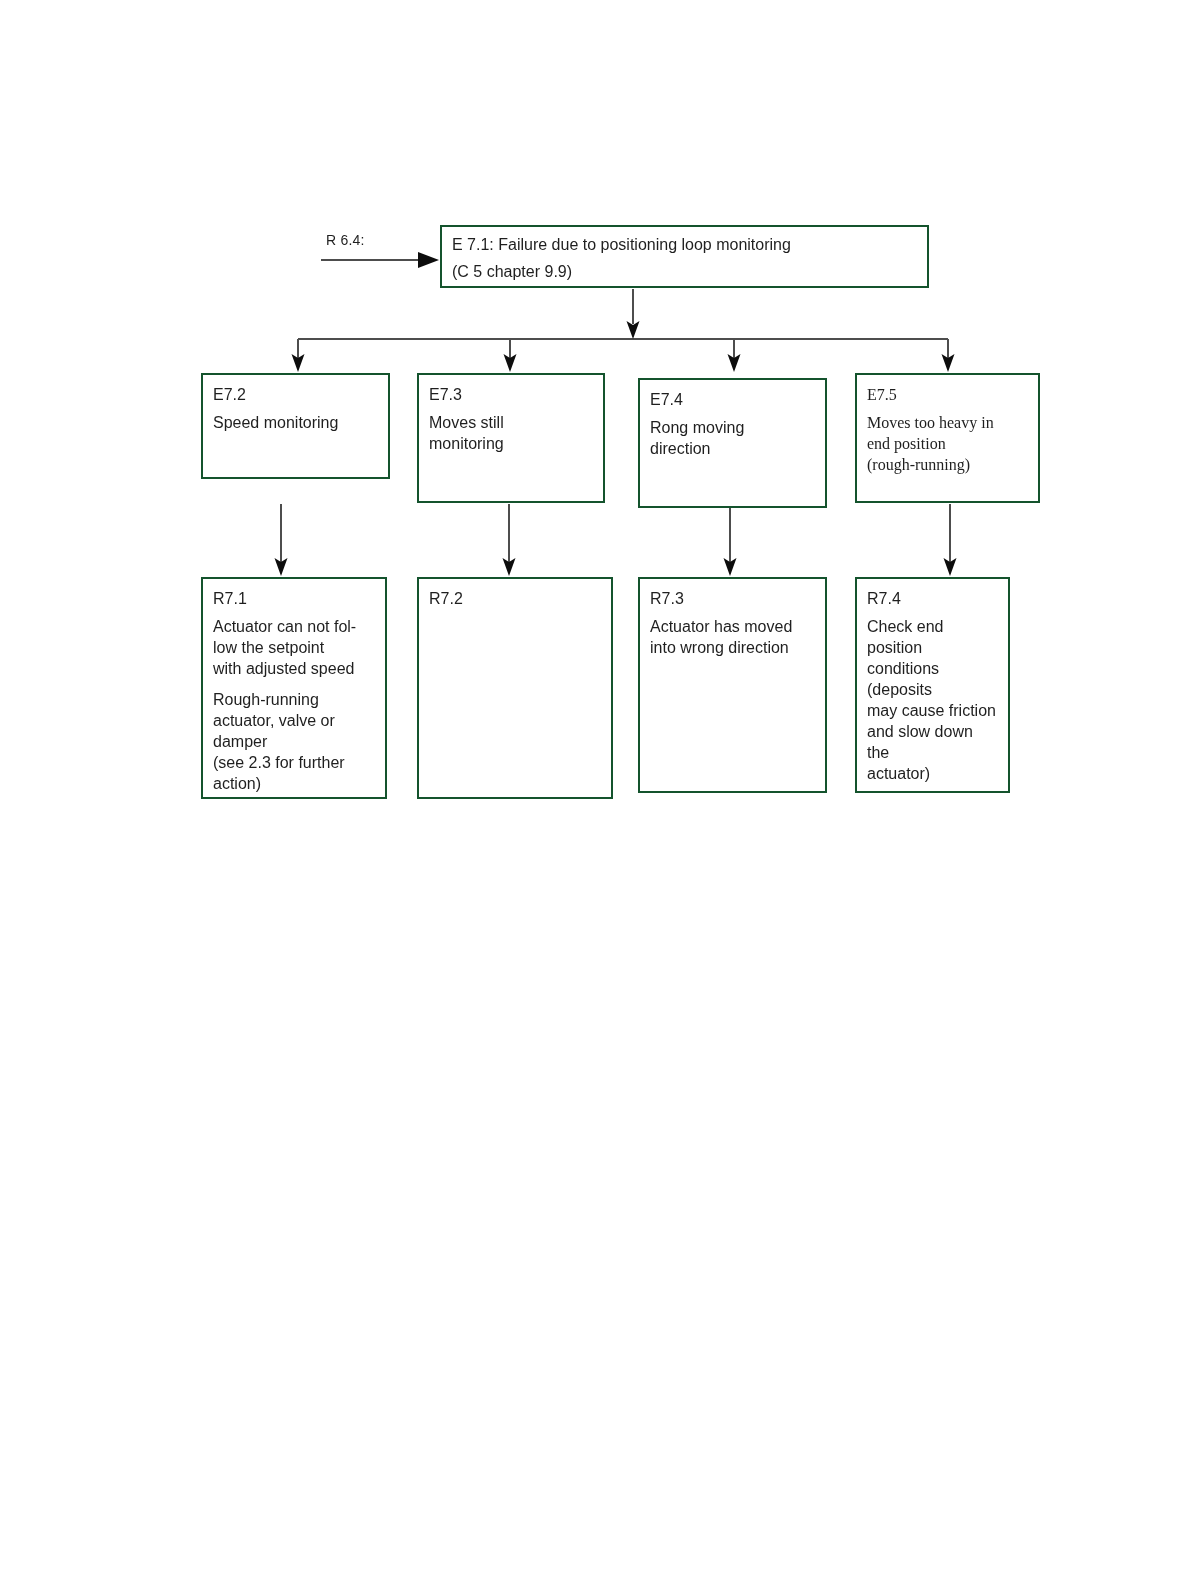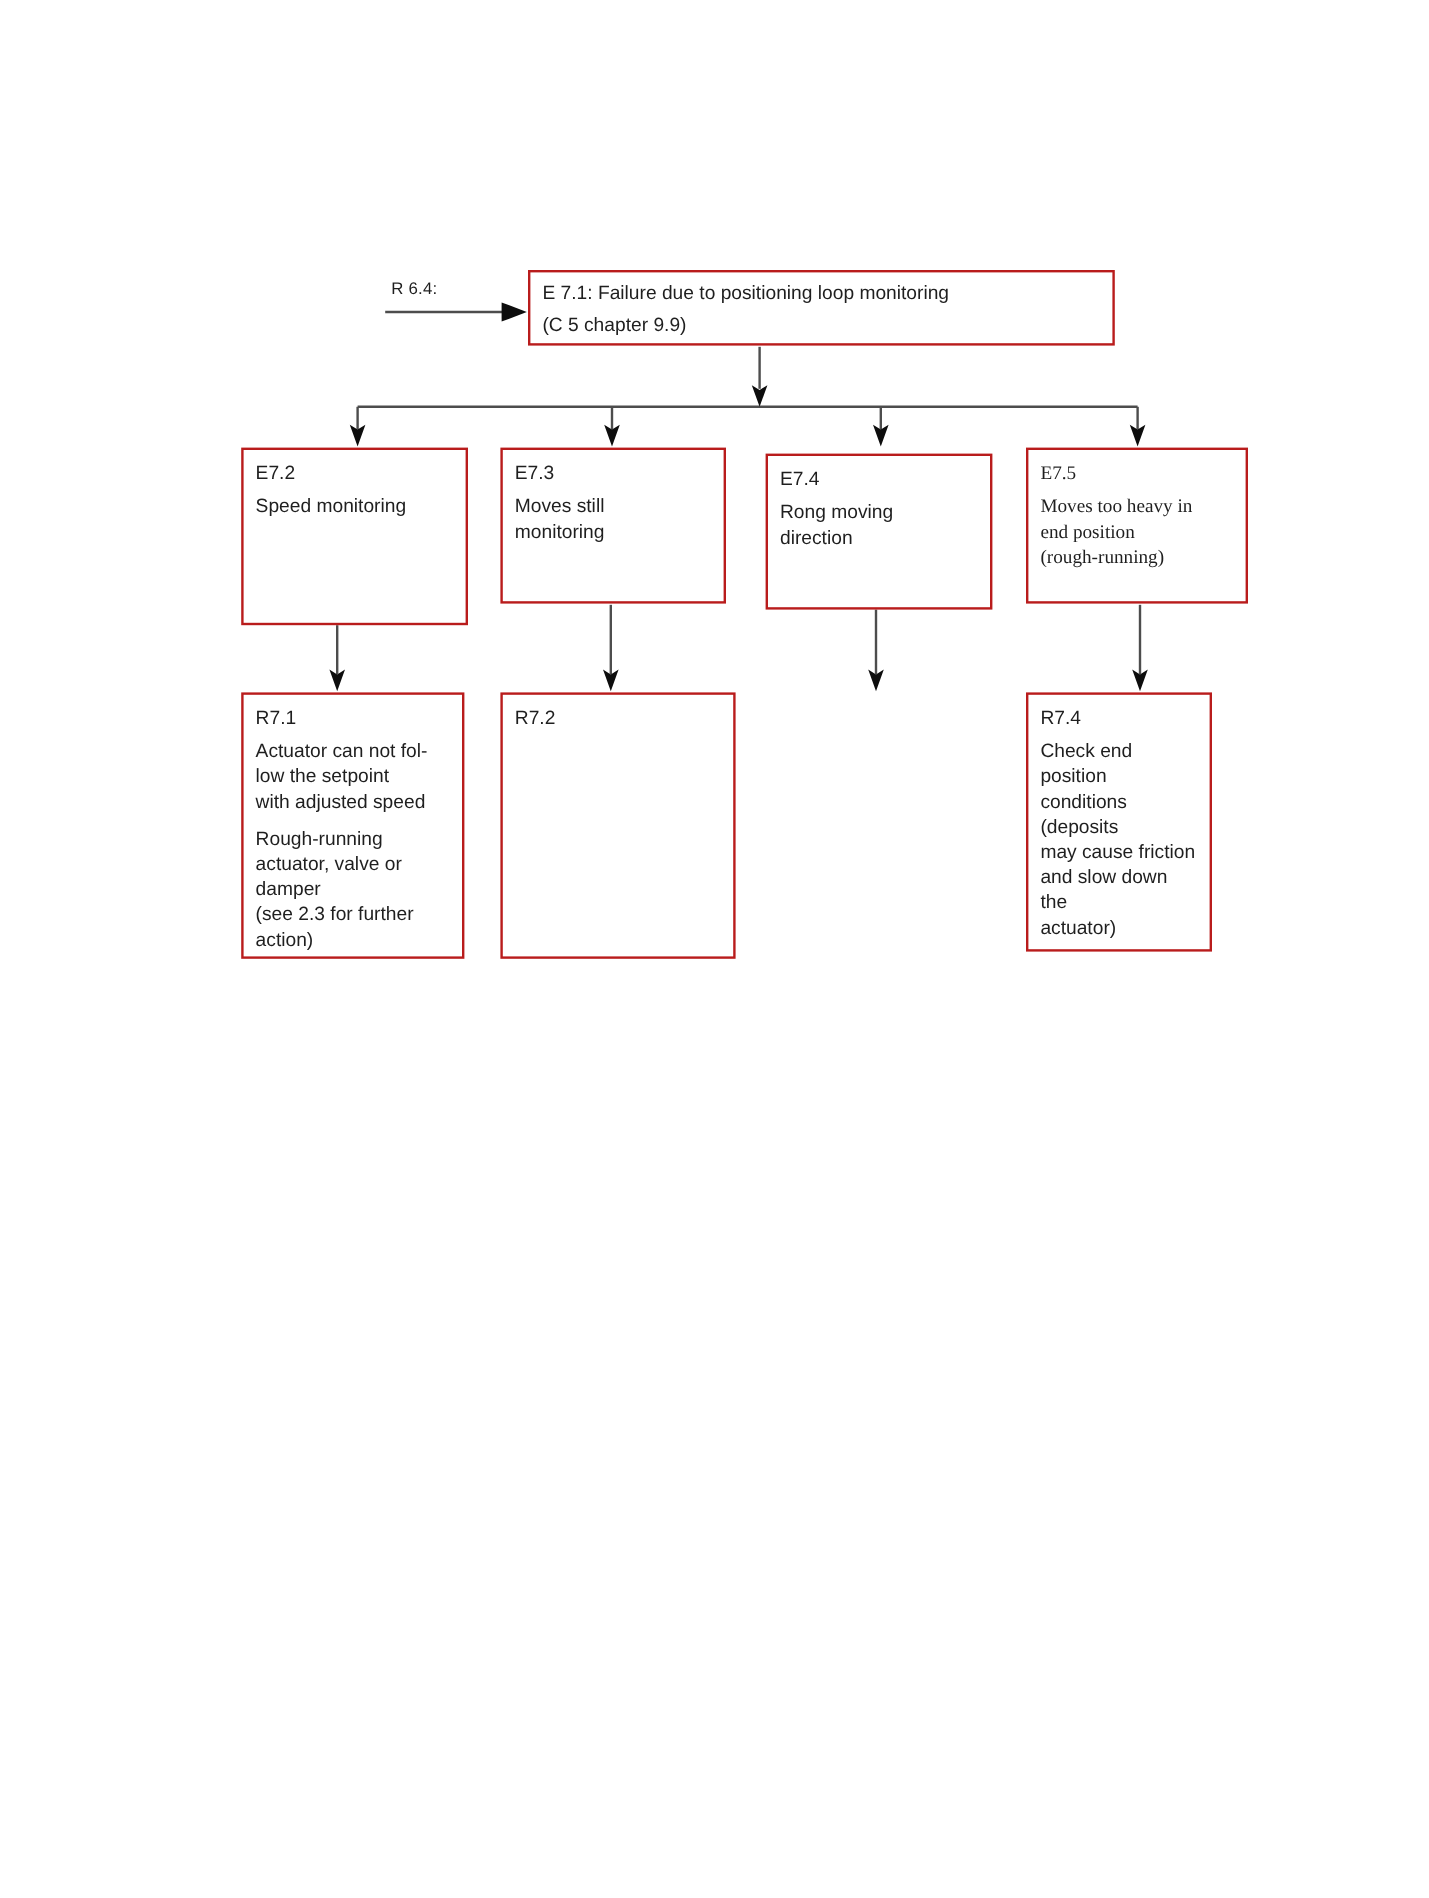--- a/index.html
+++ b/index.html
@@ -26,21 +26,21 @@
     position: absolute;
     left: 326px;
     top: 229px;
     font-size: 14px;
     line-height: 22px;
     letter-spacing: 0.2px;
   }
   .box {
     position: absolute;
     box-sizing: border-box;
-    border: 2px solid #b91c1c;
+    border: 2px solid #14532d;
     background: #ffffff;
     padding: 9px 10px;
     font-size: 16px;
     line-height: 21px;
   }
   .root-box {
     left: 440px;
     top: 225px;
     width: 489px;
     height: 63px;
@@ -56,21 +56,21 @@
   .box-text, .para {
     white-space: pre-line;
   }
   .para {
     margin: 0 0 10px 0;
   }
   .para:last-child {
     margin-bottom: 0;
   }
   
-  .b-e72 { left: 201px; top: 373px; width: 189px; height: 148px; }
+  .b-e72 { left: 201px; top: 373px; width: 189px; height: 106px; }
   .b-e73 { left: 417px; top: 373px; width: 188px; height: 130px; }
   .b-e74 { left: 638px; top: 378px; width: 189px; height: 130px; }
   .b-e75 { left: 855px; top: 373px; width: 185px; height: 130px; font-family: Liberation Serif, serif; }
   
   .b-r71 { left: 201px; top: 577px; width: 186px; height: 222px; }
   .b-r72 { left: 417px; top: 577px; width: 196px; height: 222px; }
   .b-r73 { left: 638px; top: 577px; width: 189px; height: 216px; }
   .b-r74 { left: 855px; top: 577px; width: 155px; height: 216px; }
 </style>
 </head>
@@ -153,20 +153,25 @@
 actuator, valve or
 damper
 (see 2.3 for further
 action)</div>
   </div>
 
   <div class="box b-r72">
     <div class="box-id">R7.2</div>
   </div>
 
+  <div class="box b-r73">
+    <div class="box-id">R7.3</div>
+    <div class="para">Actuator has moved
+into wrong direction</div>
+  </div>
 
   <div class="box b-r74">
     <div class="box-id">R7.4</div>
     <div class="para">Check end position
 conditions (deposits
 may cause friction
 and slow down the
 actuator)</div>
   </div>
 

